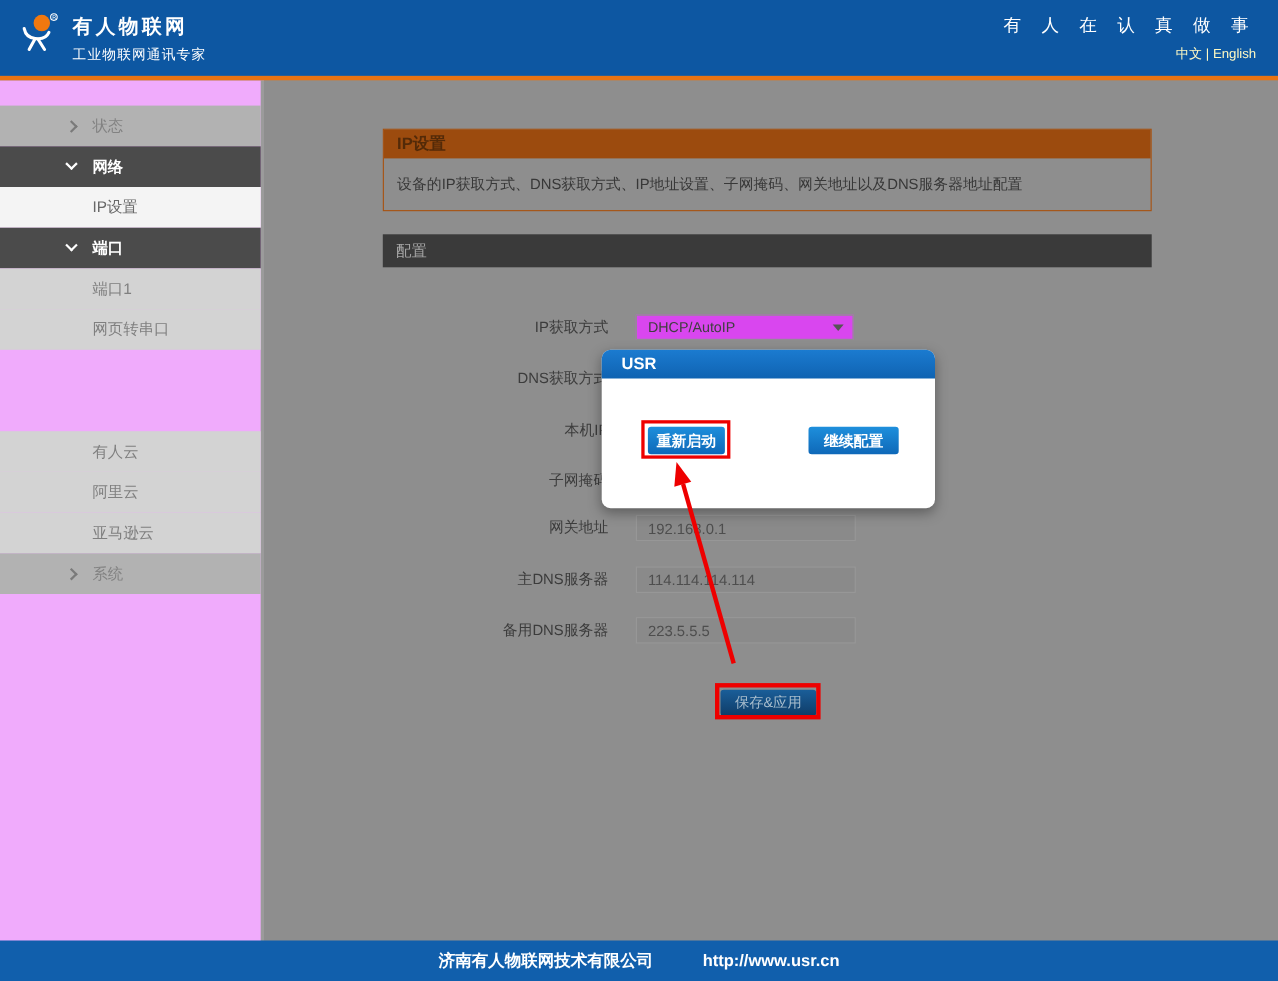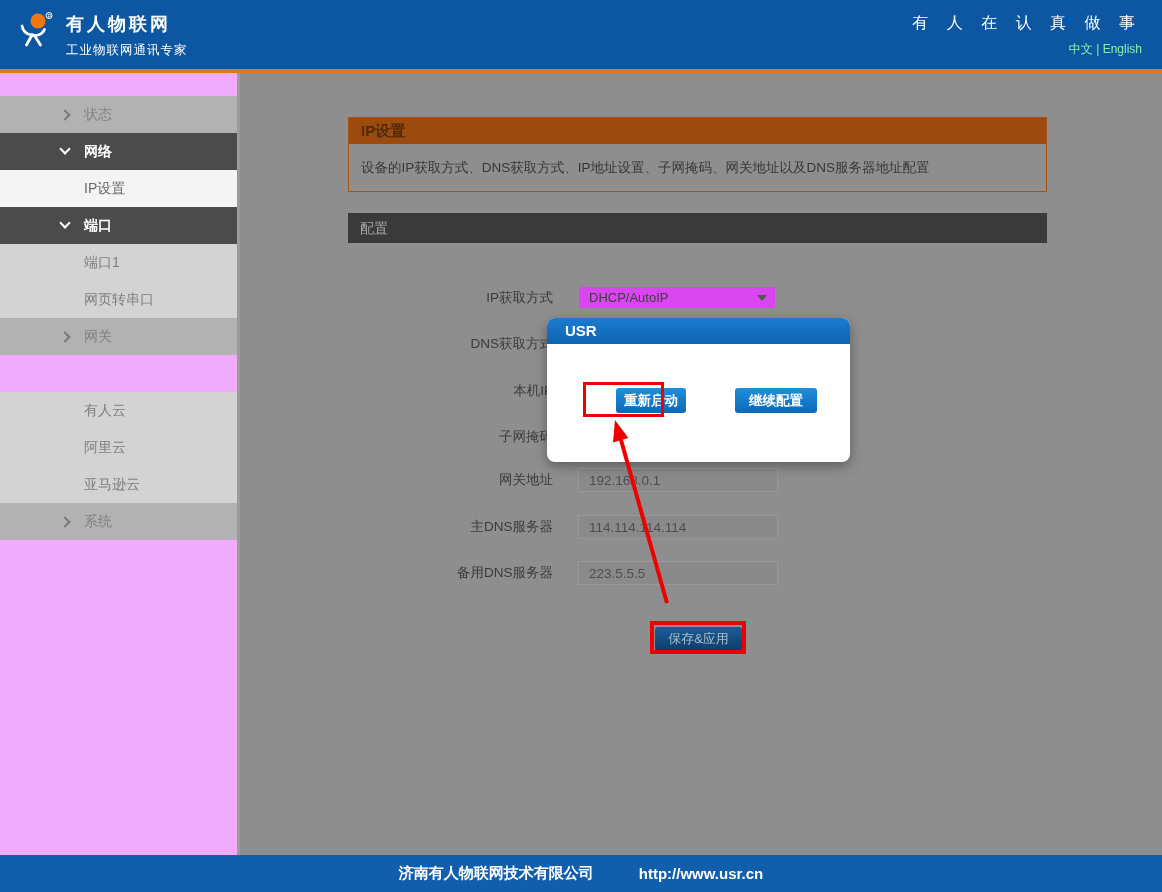--- a/index.html
+++ b/index.html
@@ -9,21 +9,21 @@
 
   
   .header { position:absolute; left:0; top:0; width:1162px; height:69px; background:#0D57A2; z-index:5; }
   .header-accent { position:absolute; left:0; top:69px; width:1162px; height:4px; background:#E87312; z-index:5; }
   .logo { position:absolute; left:12px; top:10px; width:48px; height:48px; }
   .brand { position:absolute; left:66px; top:12px; color:#FFFFFF; }
   .brand-title { font-size:18px; font-weight:bold; letter-spacing:3px; }
   .brand-sub { font-size:12.5px; letter-spacing:1px; margin-top:6px; }
   .header-right { position:absolute; right:20px; top:13px; text-align:right; color:#FFFFFF; }
   .slogan { font-size:16px; font-weight:normal; letter-spacing:7px; }
-  .lang { font-size:12px; margin-top:7px; color:#86efac; cursor:pointer; }
+  .lang { font-size:12px; margin-top:7px; color:#fef9c3; cursor:pointer; }
 
   
   .sidebar { position:absolute; left:0; top:73px; width:240px; height:890px; background:#f0abfc; border-right:3px solid #9B9B9B; z-index:2; }
   .side-item { position:absolute; left:0; width:237px; height:37px; line-height:37px; font-size:14px; cursor:pointer; }
   .side-item .lbl { position:absolute; left:84px; top:0; }
   .side-item.parent-collapsed { background:#B2B2B2; color:#828282; }
   .side-item.parent-open { background:#4B4B4B; color:#FFFFFF; font-weight:bold; }
   .side-item.child { background:#D3D3D3; color:#7F7F7F; }
   .side-item.child-active { background:#F4F4F4; color:#686868; }
   .chev { position:absolute; left:61px; top:15px; width:8px; height:8px; border-right:2px solid #7A7A7A; border-bottom:2px solid #7A7A7A; transform:rotate(-45deg); }
@@ -39,21 +39,21 @@
   .flabel { position:absolute; left:353px; width:200px; height:24px; line-height:24px; text-align:right; color:#3C3C3C; font-size:13.5px; }
   .fselect { position:absolute; left:578px; top:286px; width:198px; height:23px; background:#d946ef; border:1px solid #8F8F8F; color:#3F3F3F; font-size:13px; line-height:21px; padding-left:10px; cursor:pointer; }
   .caret { position:absolute; right:8px; top:8px; width:0; height:0; border-left:5px solid transparent; border-right:5px solid transparent; border-top:6px solid #555555; }
   .finput { position:absolute; left:578px; width:200px; height:24px; background:#8A8A8A; border:1px solid #989898; color:#4E4E4E; font-size:13.5px; padding-left:10px; font-family:"Liberation Sans","DejaVu Sans",sans-serif; }
   .save-btn { position:absolute; left:655px; top:627px; width:87px; height:24px; background:linear-gradient(#1A5E99,#0F3C67); border:none; border-radius:3px; color:#A8BDCD; font-size:13px; cursor:pointer; font-family:inherit; }
 
   
   .modal { position:absolute; left:547px; top:318px; width:303px; height:144px; background:#FFFFFF; border-radius:8px; box-shadow:0 4px 12px rgba(0,0,0,0.35); z-index:20; }
   .modal-title { height:26px; line-height:26px; background:linear-gradient(#1B7BD0,#0F63B2); border-radius:8px 8px 0 0; color:#FFFFFF; font-size:15px; font-weight:bold; padding-left:18px; }
   .mbtn { position:absolute; height:25px; background:linear-gradient(#1E8FDC,#0E68B8); border:none; border-radius:3px; color:#FFFFFF; font-size:13.5px; font-weight:bold; cursor:pointer; font-family:inherit; }
-  .mbtn-restart { left:42px; top:70px; width:70px;margin-left:27px; }
+  .mbtn-restart { left:42px; top:70px; width:70px; }
   .mbtn-continue { left:188px; top:70px; width:82px; }
 
   
   .anno-box-restart { position:absolute; left:583px; top:382px; width:81px; height:35px; border:3px solid #EE0000; z-index:30; }
   .anno-box-save { position:absolute; left:650px; top:621px; width:96px; height:33px; border:4px solid #EE0000; z-index:30; }
   .anno-arrow { position:absolute; left:600px; top:410px; z-index:30; }
 
   
   .footer { position:absolute; left:0; top:855px; width:1162px; height:37px; background:#115FAC; display:flex; align-items:center; justify-content:center; gap:45px; z-index:5; }
   .footer .ftext { color:#FFFFFF; font-size:15px; font-weight:bold; }
@@ -102,24 +102,20 @@
       </div>
     <div class="side-item parent-open" style="top:134px">
         <span class="chev"></span>
         <span class="lbl">端口</span>
       </div>
     <div class="side-item child" style="top:171px">
         <span class="lbl">端口1</span>
       </div>
     <div class="side-item child" style="top:208px">
         <span class="lbl">网页转串口</span>
-      </div>
-    <div class="side-item parent-collapsed" style="top:245px">
-        <span class="chev"></span>
-        <span class="lbl">网关</span>
       </div>
     <div class="side-item child" style="top:319px">
         <span class="lbl">有人云</span>
       </div>
     <div class="side-item child" style="top:356px">
         <span class="lbl">阿里云</span>
       </div>
     <div class="side-item child" style="top:393px">
         <span class="lbl">亚马逊云</span>
       </div>

